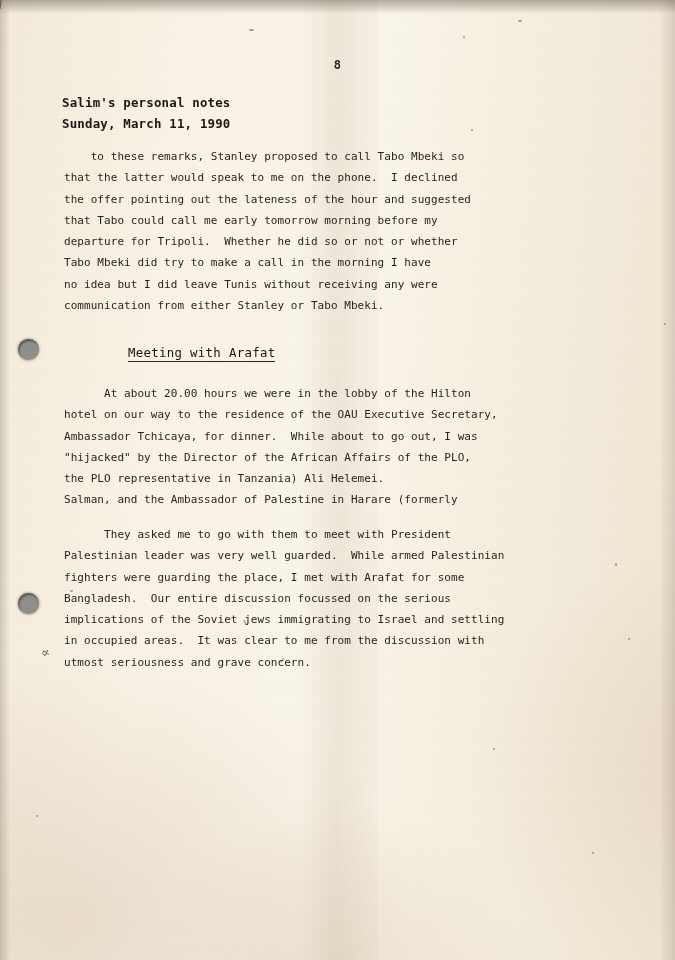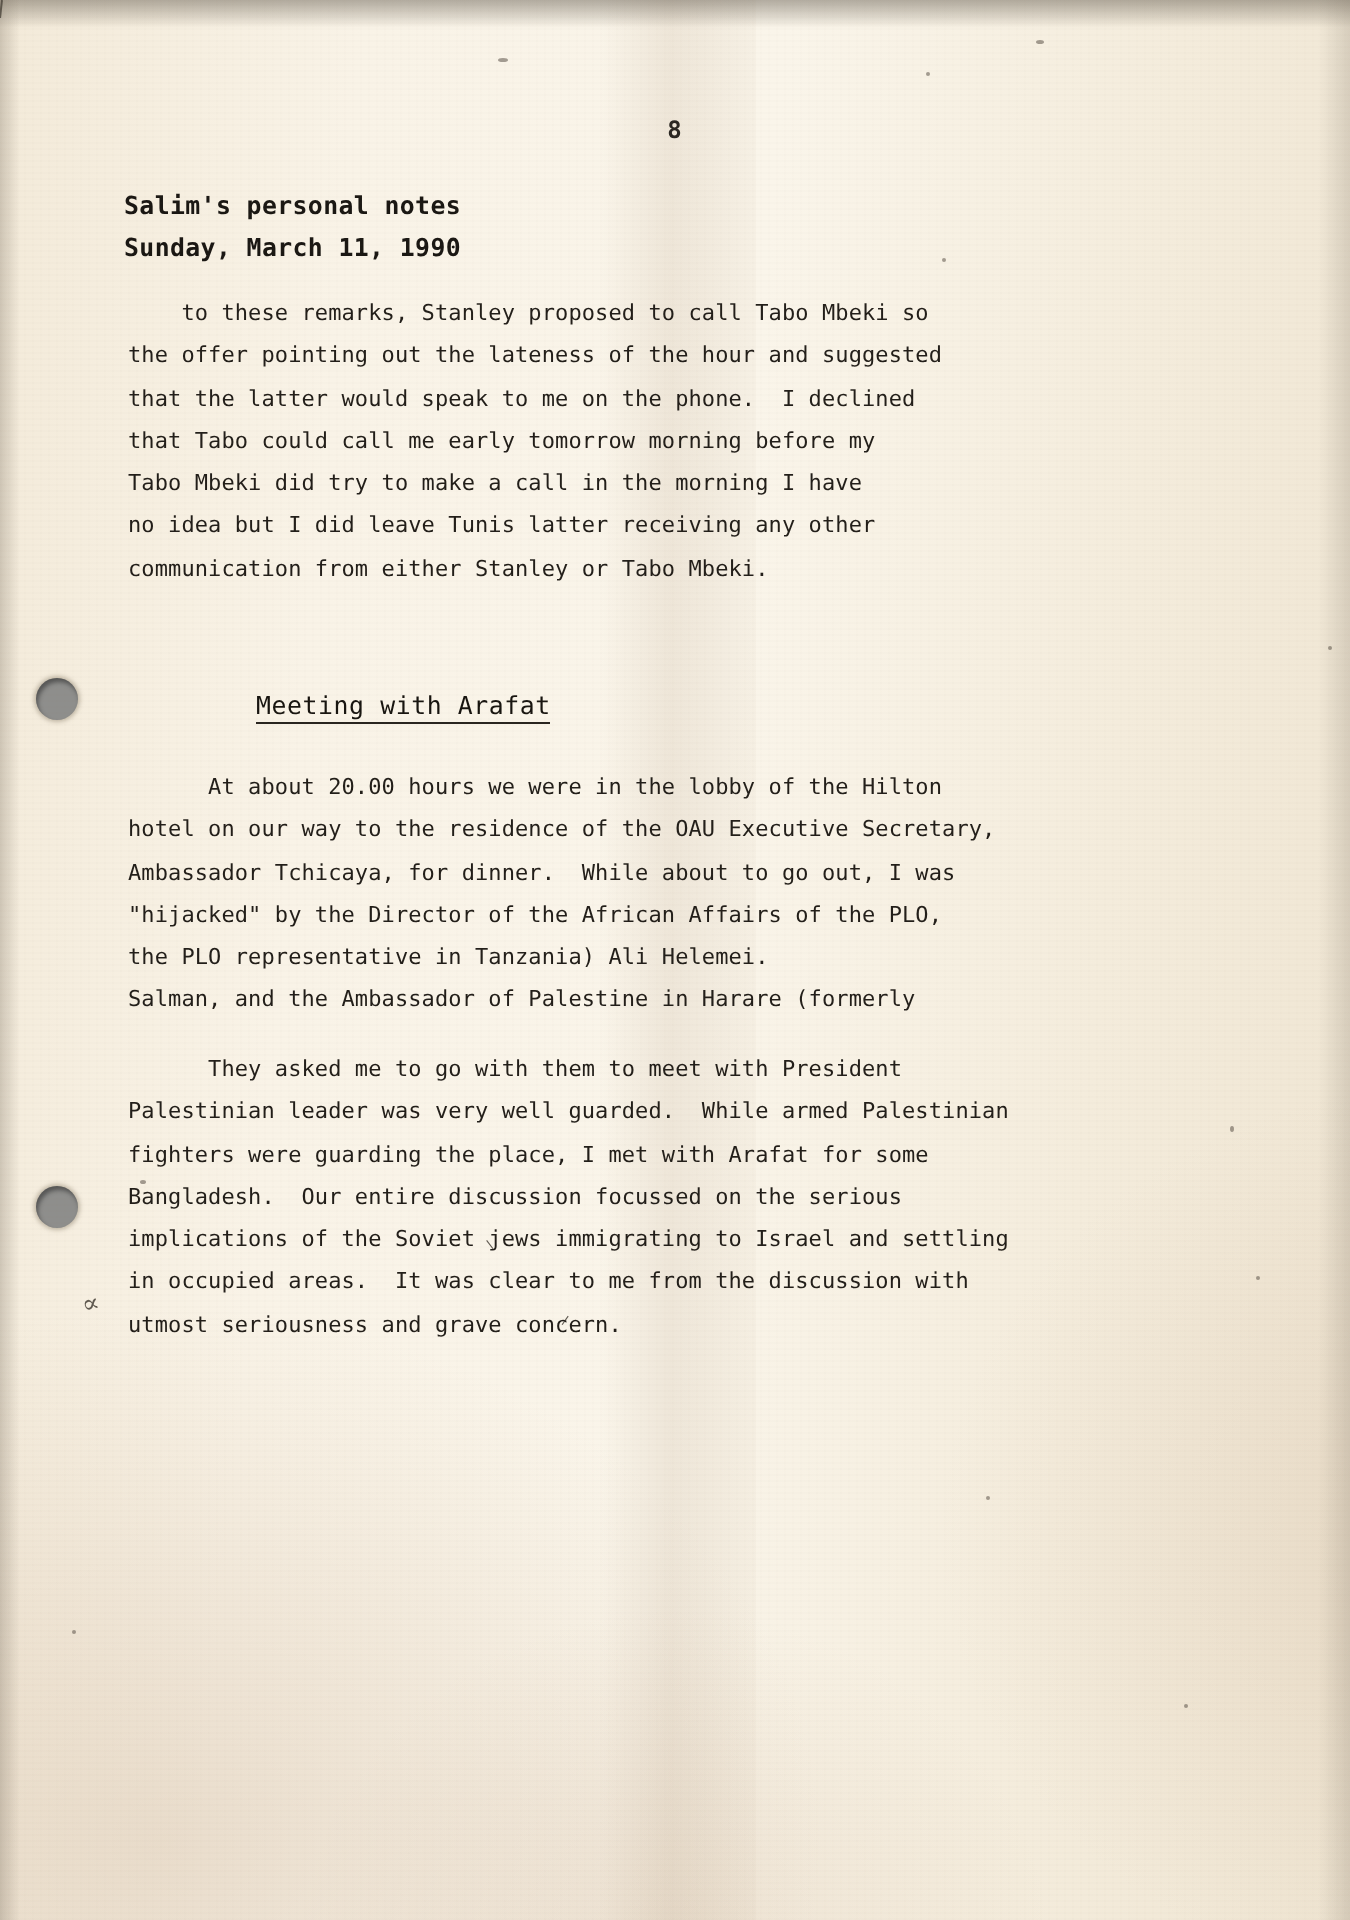--- a/index.html
+++ b/index.html
@@ -203,25 +203,26 @@
     <div class="page-number">8</div>
 
     <div class="doc-header">
       <div>Salim's personal notes</div>
       <div>Sunday, March 11, 1990</div>
     </div>
 
     <div class="body-block para-1">
       <p class="para">
         <span class="line">    to these remarks, Stanley proposed to call Tabo Mbeki so</span>
+        <span class="line">that the latter would speak to me on the phone.  I declined</span>
         <span class="line">the offer pointing out the lateness of the hour and suggested</span>
-        <span class="line">that the latter would speak to me on the phone.  I declined</span>
         <span class="line">that Tabo could call me early tomorrow morning before my</span>
+        <span class="line">departure for Tripoli.  Whether he did so or not or whether</span>
         <span class="line">Tabo Mbeki did try to make a call in the morning I have</span>
-        <span class="line">no idea but I did leave Tunis latter receiving any other</span>
+        <span class="line">no idea but I did leave Tunis without receiving any were</span>
         <span class="line">communication from either Stanley or Tabo Mbeki.</span>
       </p>
     </div>
 
     <div class="section-heading">Meeting with Arafat</div>
 
     <div class="body-block para-2">
       <p class="para">
         <span class="line">      At about 20.00 hours we were in the lobby of the Hilton</span>
         <span class="line">hotel on our way to the residence of the OAU Executive Secretary,</span>

